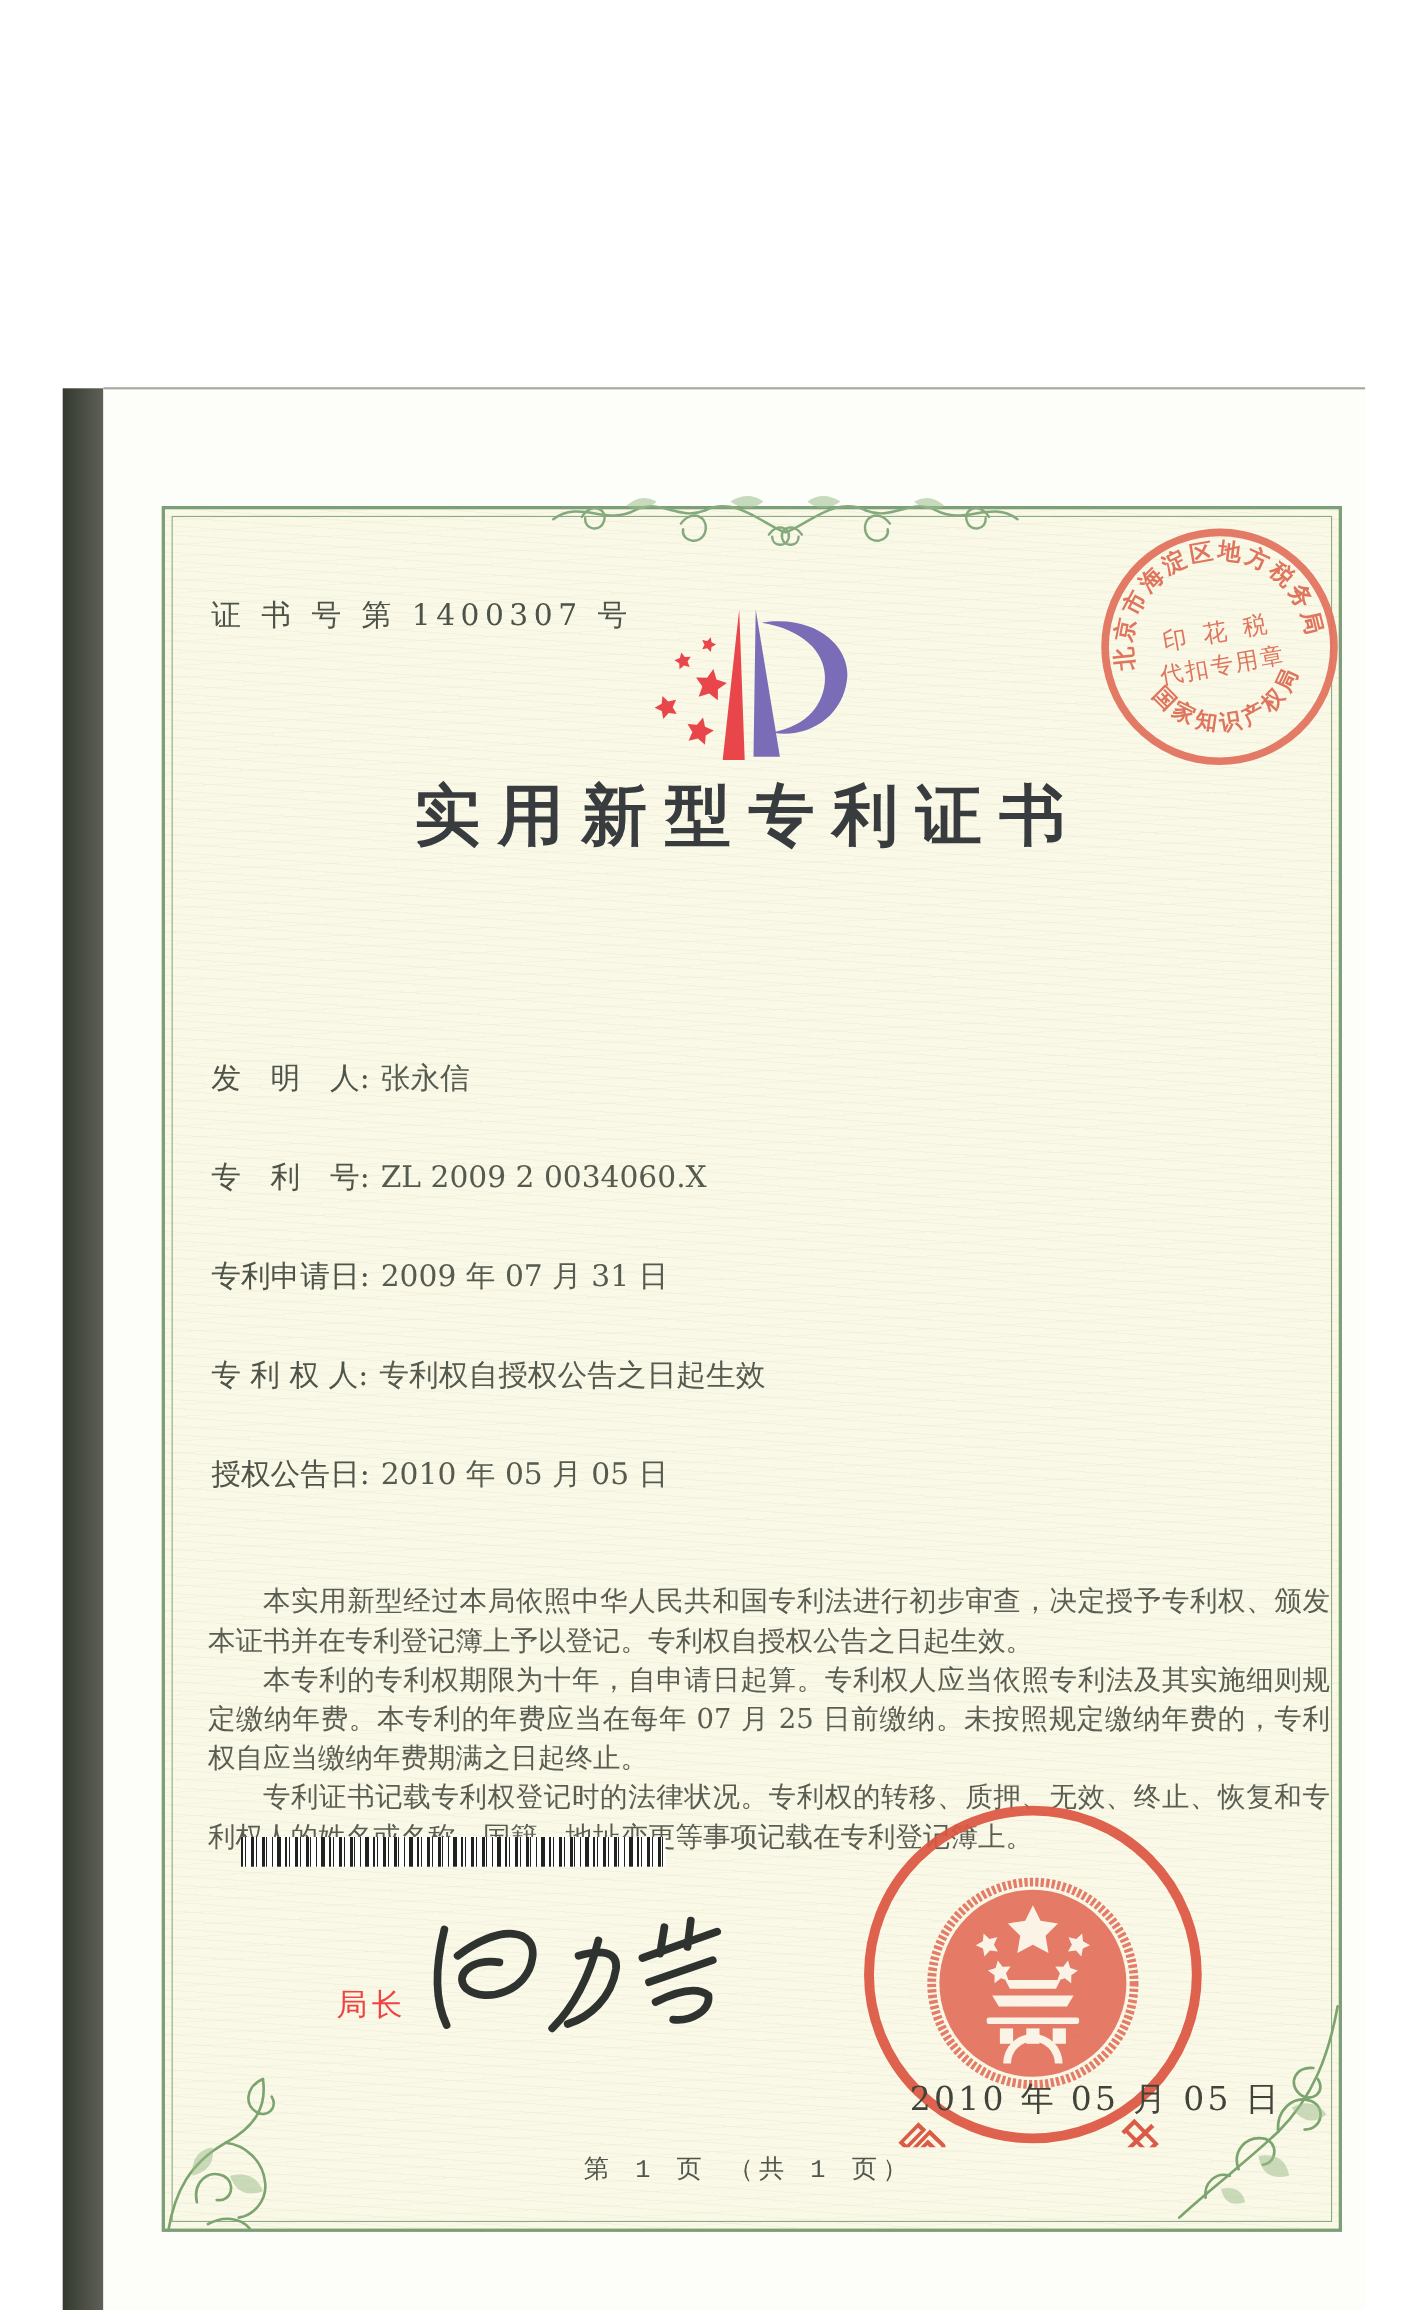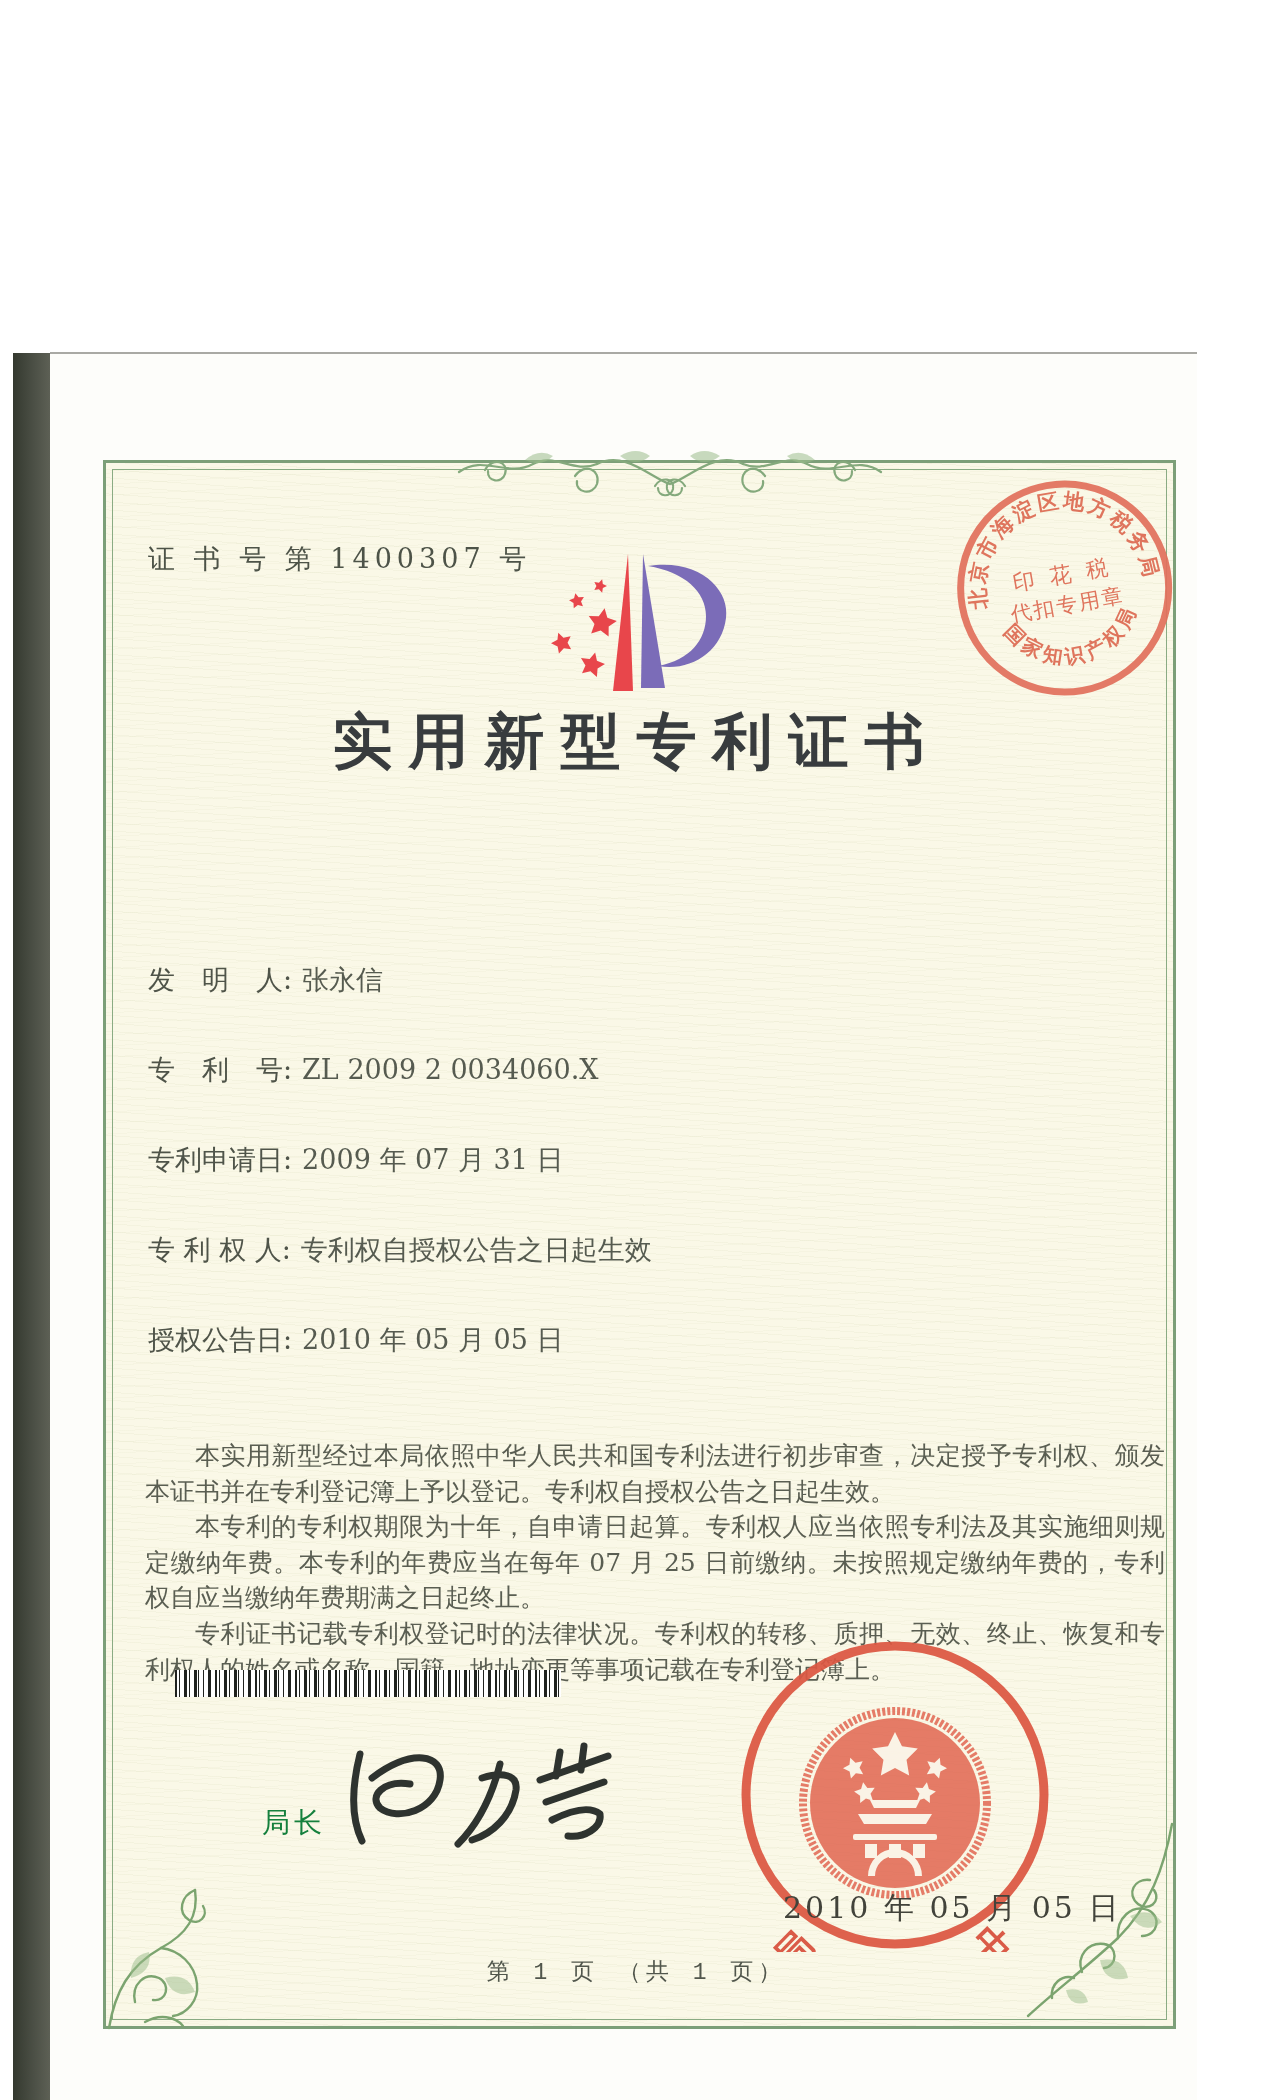--- a/index.html
+++ b/index.html
@@ -1,17 +1,17 @@
 <!DOCTYPE html>
 <html><head>
 <meta charset="utf-8">
 <style>
   html,body{margin:0;padding:0;background:#ffffff;}
   .stage{position:relative;width:1197px;height:2100px;background:#ffffff;overflow:hidden;
-         font-family:"DejaVu Serif","Liberation Serif",serif;}
+         font-family:"DejaVu Serif","Liberation Serif",serif;margin-left:44px;}
   
   .paper{position:absolute;left:50px;top:352px;width:1225px;height:1748px;
          background:#fdfdfa;border-top:2px solid #a9a9a4;}
   .left-strip{position:absolute;left:13px;top:353px;width:37px;height:1747px;
               background:linear-gradient(90deg,#34392f,#4b4f45 55%,#5d6055);}
   .right-strip{position:absolute;left:1250px;top:420px;width:16px;height:1680px;
                background:linear-gradient(90deg,#565950,#3f433a);}
   
   .frame{position:absolute;left:103px;top:460px;width:1067px;height:1563px;
          border:3px solid #7c9f78;background:#faf8e7;}
@@ -30,21 +30,21 @@
   .field .val{margin-left:10px;color:#565b50;}
   .paras{position:absolute;left:145px;top:1438px;width:1020px;font-size:25px;
          line-height:35.6px;color:#5a5e52;}
   .paras p{margin:0;text-indent:2em;text-align:justify;}
   .barcode{position:absolute;left:175px;top:1670px;width:386px;height:27px;background:
     repeating-linear-gradient(90deg,
       #20221f 0 2px,#fff 2px 4px,#20221f 4px 5px,#fff 5px 9px,
       #20221f 9px 12px,#fff 12px 14px,#20221f 14px 15px,#fff 15px 19px,
       #20221f 19px 22px,#fff 22px 23px,#20221f 23px 24px,#fff 24px 28px,
       #20221f 28px 29px,#fff 29px 33px,#20221f 33px 36px,#fff 36px 40px);}
-  .signer-title{position:absolute;left:262px;top:1804px;font-size:28px;letter-spacing:4px;color:#15803d;
+  .signer-title{position:absolute;left:262px;top:1804px;font-size:28px;letter-spacing:4px;color:#ef4444;
                 font-family:"DejaVu Sans","Liberation Sans",sans-serif;}
   .signature{position:absolute;left:332px;top:1736px;}
   .tax-seal{position:absolute;left:945px;top:470px;transform:rotate(-10deg);opacity:.92;}
   .office-seal{position:absolute;left:738px;top:1638px;opacity:.93;}
   .seal-date{position:absolute;left:783px;top:1888px;font-size:30px;letter-spacing:3px;color:#42433b;z-index:5;}
   .footer{position:absolute;left:103px;top:1956px;width:1067px;text-align:center;
           font-size:23px;letter-spacing:5px;color:#51564c;font-family:Liberation Mono, monospace;}
 </style>
 </head>
 <body>

